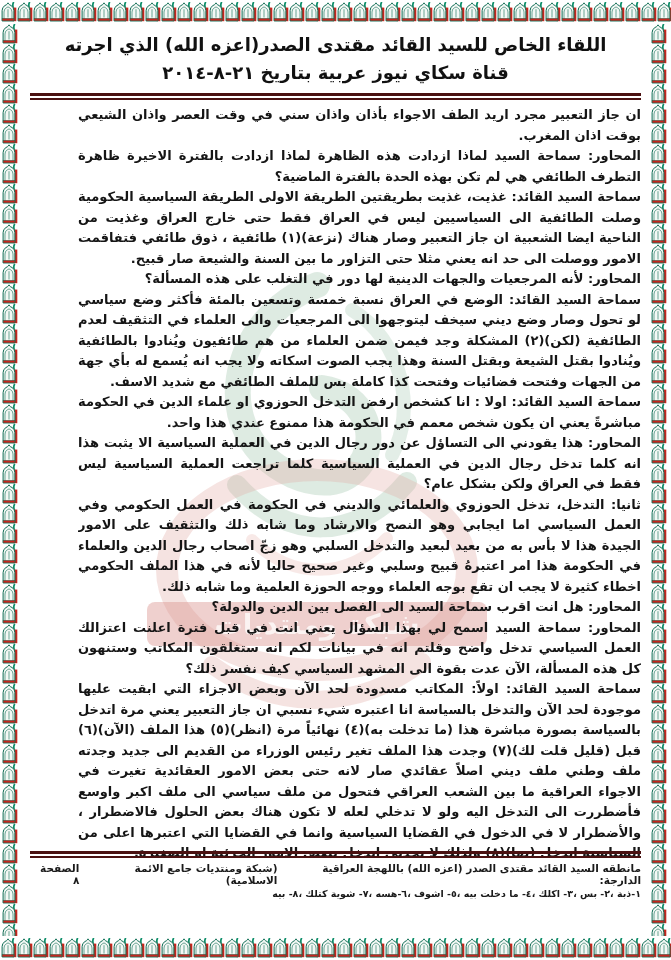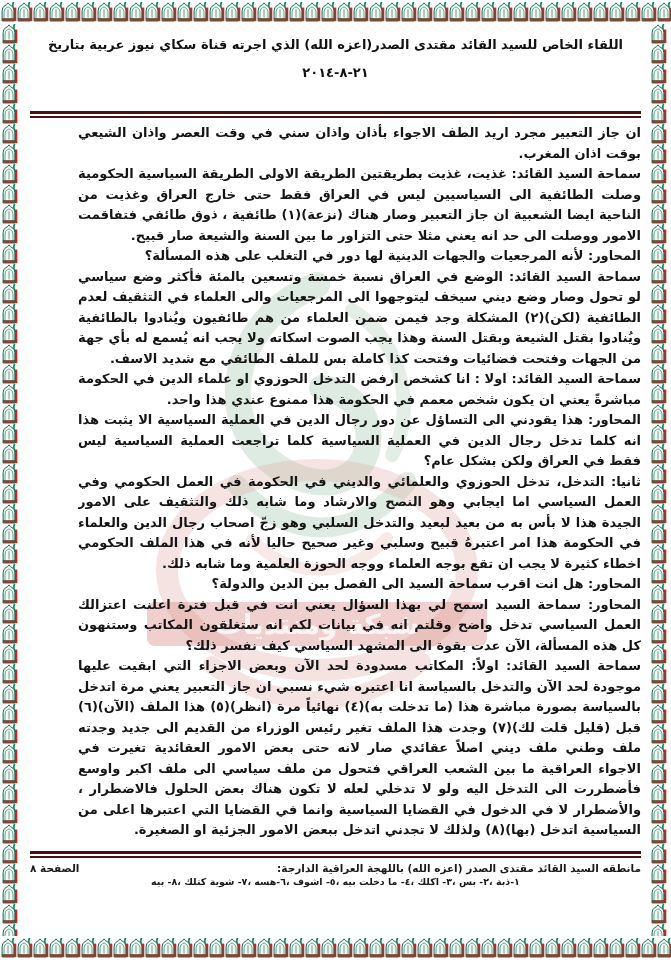--- a/index.html
+++ b/index.html
@@ -11,36 +11,36 @@
   .border-h{position:absolute;left:0;right:0;height:24px;display:flex;overflow:hidden;padding:2px 1px;box-sizing:border-box;background:#fff;z-index:3;}
   .border-top{top:0;}
   .border-bottom{bottom:0;align-items:flex-end;}
   .border-v{position:absolute;top:24px;bottom:24px;width:22px;display:flex;flex-direction:column;overflow:hidden;padding:0 2px;box-sizing:border-box;background:#fff;z-index:3;}
   .border-left{left:0;}
   .border-right{right:0;}
   .motif{width:16px;height:20px;flex:0 0 auto;}
   
   .page{position:absolute;inset:0;padding:26px 30px 0 30px;box-sizing:border-box;z-index:1;}
   .title{
-    direction:rtl;text-align:center;font-weight:bold;font-size:13px;line-height:28px;
-    color:#111;padding:5px 14px 24px 14px;
+    direction:rtl;text-align:center;font-weight:bold;font-size:18px;line-height:28px;
+    color:#111;padding:5px 14px 6px 14px;
   }
   .rule{border-top:3px solid #4a1111;border-bottom:2px solid #4a1111;height:2px;}
   .content{
     direction:rtl;text-align:justify;font-weight:bold;font-size:13px;line-height:20.5px;
     color:#151515;margin-top:5px;height:752px;overflow:hidden;position:relative;z-index:2;margin-left:48px;
   }
   .para{margin:0;}
   .footer{position:absolute;left:30px;right:30px;top:851px;z-index:2;}
   .footer-line1{
     direction:rtl;display:flex;justify-content:space-between;align-items:baseline;
     font-weight:bold;font-size:10.5px;color:#1a1a1a;margin-top:4px;
   }
   .footer-line2{
-    direction:rtl;text-align:center;font-weight:bold;font-size:9.5px;color:#1a1a1a;margin-top:2px;
+    direction:rtl;text-align:right;font-weight:bold;font-size:9.5px;color:#1a1a1a;margin-top:2px;
   }
   
   .watermark{position:absolute;left:102px;top:250px;z-index:0;pointer-events:none;}
 </style>
 </head>
 <body>
 
 <div class="border-h border-top">
     <svg class="motif" viewBox="0 0 16 20" xmlns="http://www.w3.org/2000/svg">
     <path d="M12.4 0.6 C11.5 2.4 11.6 4.2 12.4 6.2" stroke="#0f8f6a" stroke-width="1.8" fill="none" stroke-linecap="round"></path>
@@ -1475,32 +1475,34 @@
       <text x="215" y="384" text-anchor="middle" font-size="28" font-weight="bold" fill="#ffffff" opacity="0.75" direction="rtl">شبكة ومنتديات</text>
     </g>
   </svg>
 </div>
 
 <div class="page">
   <div class="title">اللقاء الخاص للسيد القائد مقتدى الصدر(اعزه الله) الذي اجرته قناة سكاي نيوز عربية بتاريخ ٢١-٨-٢٠١٤</div>
   <div class="rule"></div>
   <div class="content">
       <p class="para">ان جاز التعبير مجرد اريد الطف الاجواء بأذان واذان سني في وقت العصر واذان الشيعي بوقت اذان المغرب.</p>
+      <p class="para">المحاور: سماحة السيد لماذا ازدادت هذه الظاهرة لماذا ازدادت بالفترة الاخيرة ظاهرة التطرف الطائفي هي لم تكن بهذه الحدة بالفترة الماضية؟</p>
       <p class="para">سماحة السيد القائد: غذيت، غذيت بطريقتين الطريقة الاولى الطريقة السياسية الحكومية وصلت الطائفية الى السياسيين ليس في العراق فقط حتى خارج العراق وغذيت من الناحية ايضا الشعبية ان جاز التعبير وصار هناك (نزعة)(١) طائفية ، ذوق طائفي فتفاقمت الامور ووصلت الى حد انه يعني مثلا حتى التزاور ما بين السنة والشيعة صار قبيح.</p>
       <p class="para">المحاور: لأنه المرجعيات والجهات الدينية لها دور في التغلب على هذه المسألة؟</p>
       <p class="para">سماحة السيد القائد: الوضع في العراق نسبة خمسة وتسعين بالمئة فأكثر وضع سياسي لو تحول وصار وضع ديني سيخف ليتوجهوا الى المرجعيات والى العلماء في التثقيف لعدم الطائفية (لكن)(٢) المشكلة وجد فيمن ضمن العلماء من هم طائفيون ويُنادوا بالطائفية ويُنادوا بقتل الشيعة وبقتل السنة وهذا يجب الصوت اسكاته ولا يجب انه يُسمع له بأي جهة من الجهات وفتحت فضائيات وفتحت كذا كاملة بس للملف الطائفي مع شديد الاسف.</p>
       <p class="para">سماحة السيد القائد: اولا : انا كشخص ارفض التدخل الحوزوي او علماء الدين في الحكومة مباشرةً يعني ان يكون شخص معمم في الحكومة هذا ممنوع عندي هذا واحد.</p>
       <p class="para">المحاور: هذا يقودني الى التساؤل عن دور رجال الدين في العملية السياسية الا يثبت هذا انه كلما تدخل رجال الدين في العملية السياسية كلما تراجعت العملية السياسية ليس فقط في العراق ولكن بشكل عام؟</p>
       <p class="para">ثانيا: التدخل، تدخل الحوزوي والعلمائي والديني في الحكومة في العمل الحكومي وفي العمل السياسي اما ايجابي وهو النصح والارشاد وما شابه ذلك والتثقيف على الامور الجيدة هذا لا بأس به من بعيد لبعيد والتدخل السلبي وهو زجّ اصحاب رجال الدين والعلماء في الحكومة هذا امر اعتبرهُ قبيح وسلبي وغير صحيح حاليا لأنه في هذا الملف الحكومي اخطاء كثيرة لا يجب ان تقع بوجه العلماء ووجه الحوزة العلمية وما شابه ذلك.</p>
       <p class="para">المحاور: هل انت اقرب سماحة السيد الى الفصل بين الدين والدولة؟</p>
       <p class="para">المحاور: سماحة السيد اسمح لي بهذا السؤال يعني انت في قبل فترة اعلنت اعتزالك العمل السياسي تدخل واضح وقلتم انه في بيانات لكم انه ستغلقون المكاتب وستنهون كل هذه المسألة، الآن عدت بقوة الى المشهد السياسي كيف نفسر ذلك؟</p>
       <p class="para">سماحة السيد القائد: اولاً: المكاتب مسدودة لحد الآن وبعض الاجزاء التي ابقيت عليها موجودة لحد الآن والتدخل بالسياسة انا اعتبره شيء نسبي ان جاز التعبير يعني مرة اتدخل بالسياسة بصورة مباشرة هذا (ما تدخلت به)(٤) نهائياً مرة (انظر)(٥) هذا الملف (الآن)(٦) قبل (قليل قلت لك)(٧) وجدت هذا الملف تغير رئيس الوزراء من القديم الى جديد وجدته ملف وطني ملف ديني اصلاً عقائدي صار لانه حتى بعض الامور العقائدية تغيرت في الاجواء العراقية ما بين الشعب العراقي فتحول من ملف سياسي الى ملف اكبر واوسع فأضطررت الى التدخل اليه ولو لا تدخلي لعله لا تكون هناك بعض الحلول فالاضطرار ، والأضطرار لا في الدخول في القضايا السياسية وانما في القضايا التي اعتبرها اعلى من السياسية اتدخل (بها)(٨) ولذلك لا تجدني اتدخل ببعض الامور الجزئية او الصغيرة.</p>
     </div>
 </div>
 
 <div class="footer">
   <div class="rule"></div>
   <div class="footer-line1">
     <span>مانطقه السيد القائد مقتدى الصدر (اعزه الله) باللهجة العراقية الدارجة:</span>
+    <span>(شبكة ومنتديات جامع الائمة الاسلامية)</span>
     <span>الصفحة ٨</span>
   </div>
   <div class="footer-line2">١-ذبة ،٢- بس ،٣- اكلك ،٤- ما دخلت بيه ،٥- اشوف ،٦-هسه ،٧- شوية كتلك ،٨- بيه</div>
 </div>
 
 </body></html>

